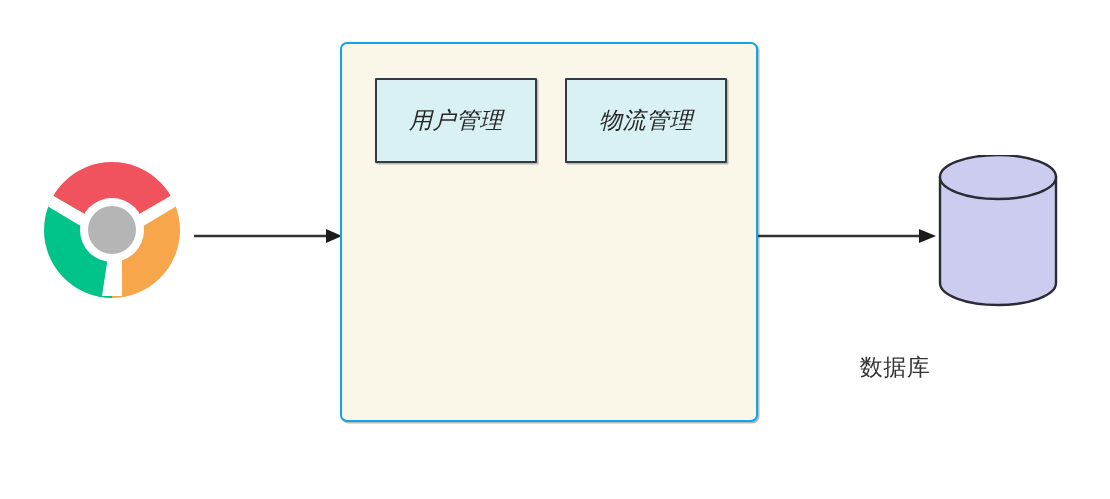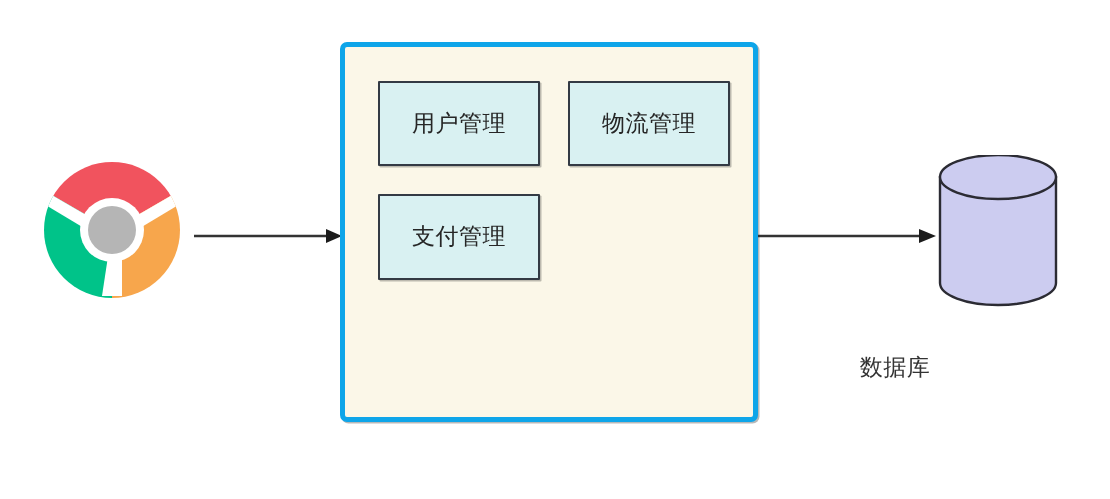--- a/index.html
+++ b/index.html
@@ -35,23 +35,24 @@
   #arrow-system-to-database { left: 758px; top: 222px; width: 180px; height: 28px; }
 
   
   #system-container {
     position: absolute;
     left: 340px;
     top: 42px;
     width: 418px;
     height: 380px;
     background: #fbf7e8;
-    border: 5px solid #0ea5e9;
+    border: 2px solid #0ea5e9;
     border-radius: 7px;
     box-shadow: 1.5px 1.5px 0 rgba(0,0,0,0.28);
+    font-style: italic;
   }
 
   #module-grid {
     position: absolute;
     left: 33px;
     top: 34px;
     width: 352px;
     height: 312px;
     display: grid;
     grid-template-columns: 1fr 1fr;
@@ -143,23 +144,20 @@
         <span class="module-label">用户管理</span>
       </div>
 
       <div class="module-box">
         <span class="module-label">物流管理</span>
       </div>
 
 
 
 
-      <div class="module-box">
-        <span class="module-label">支付管理</span>
-      </div>
 
     </div>
   </div>
 
   <svg id="arrow-system-to-database" class="arrow-svg" viewBox="0 0 180 28" xmlns="http://www.w3.org/2000/svg">
     <line x1="0" y1="14" x2="166" y2="14" stroke="#333333" stroke-width="2.6"></line>
     <polygon points="178,14 161,7 161,21" fill="#1c1c1c"></polygon>
   </svg>
 
   <div id="database-node">

